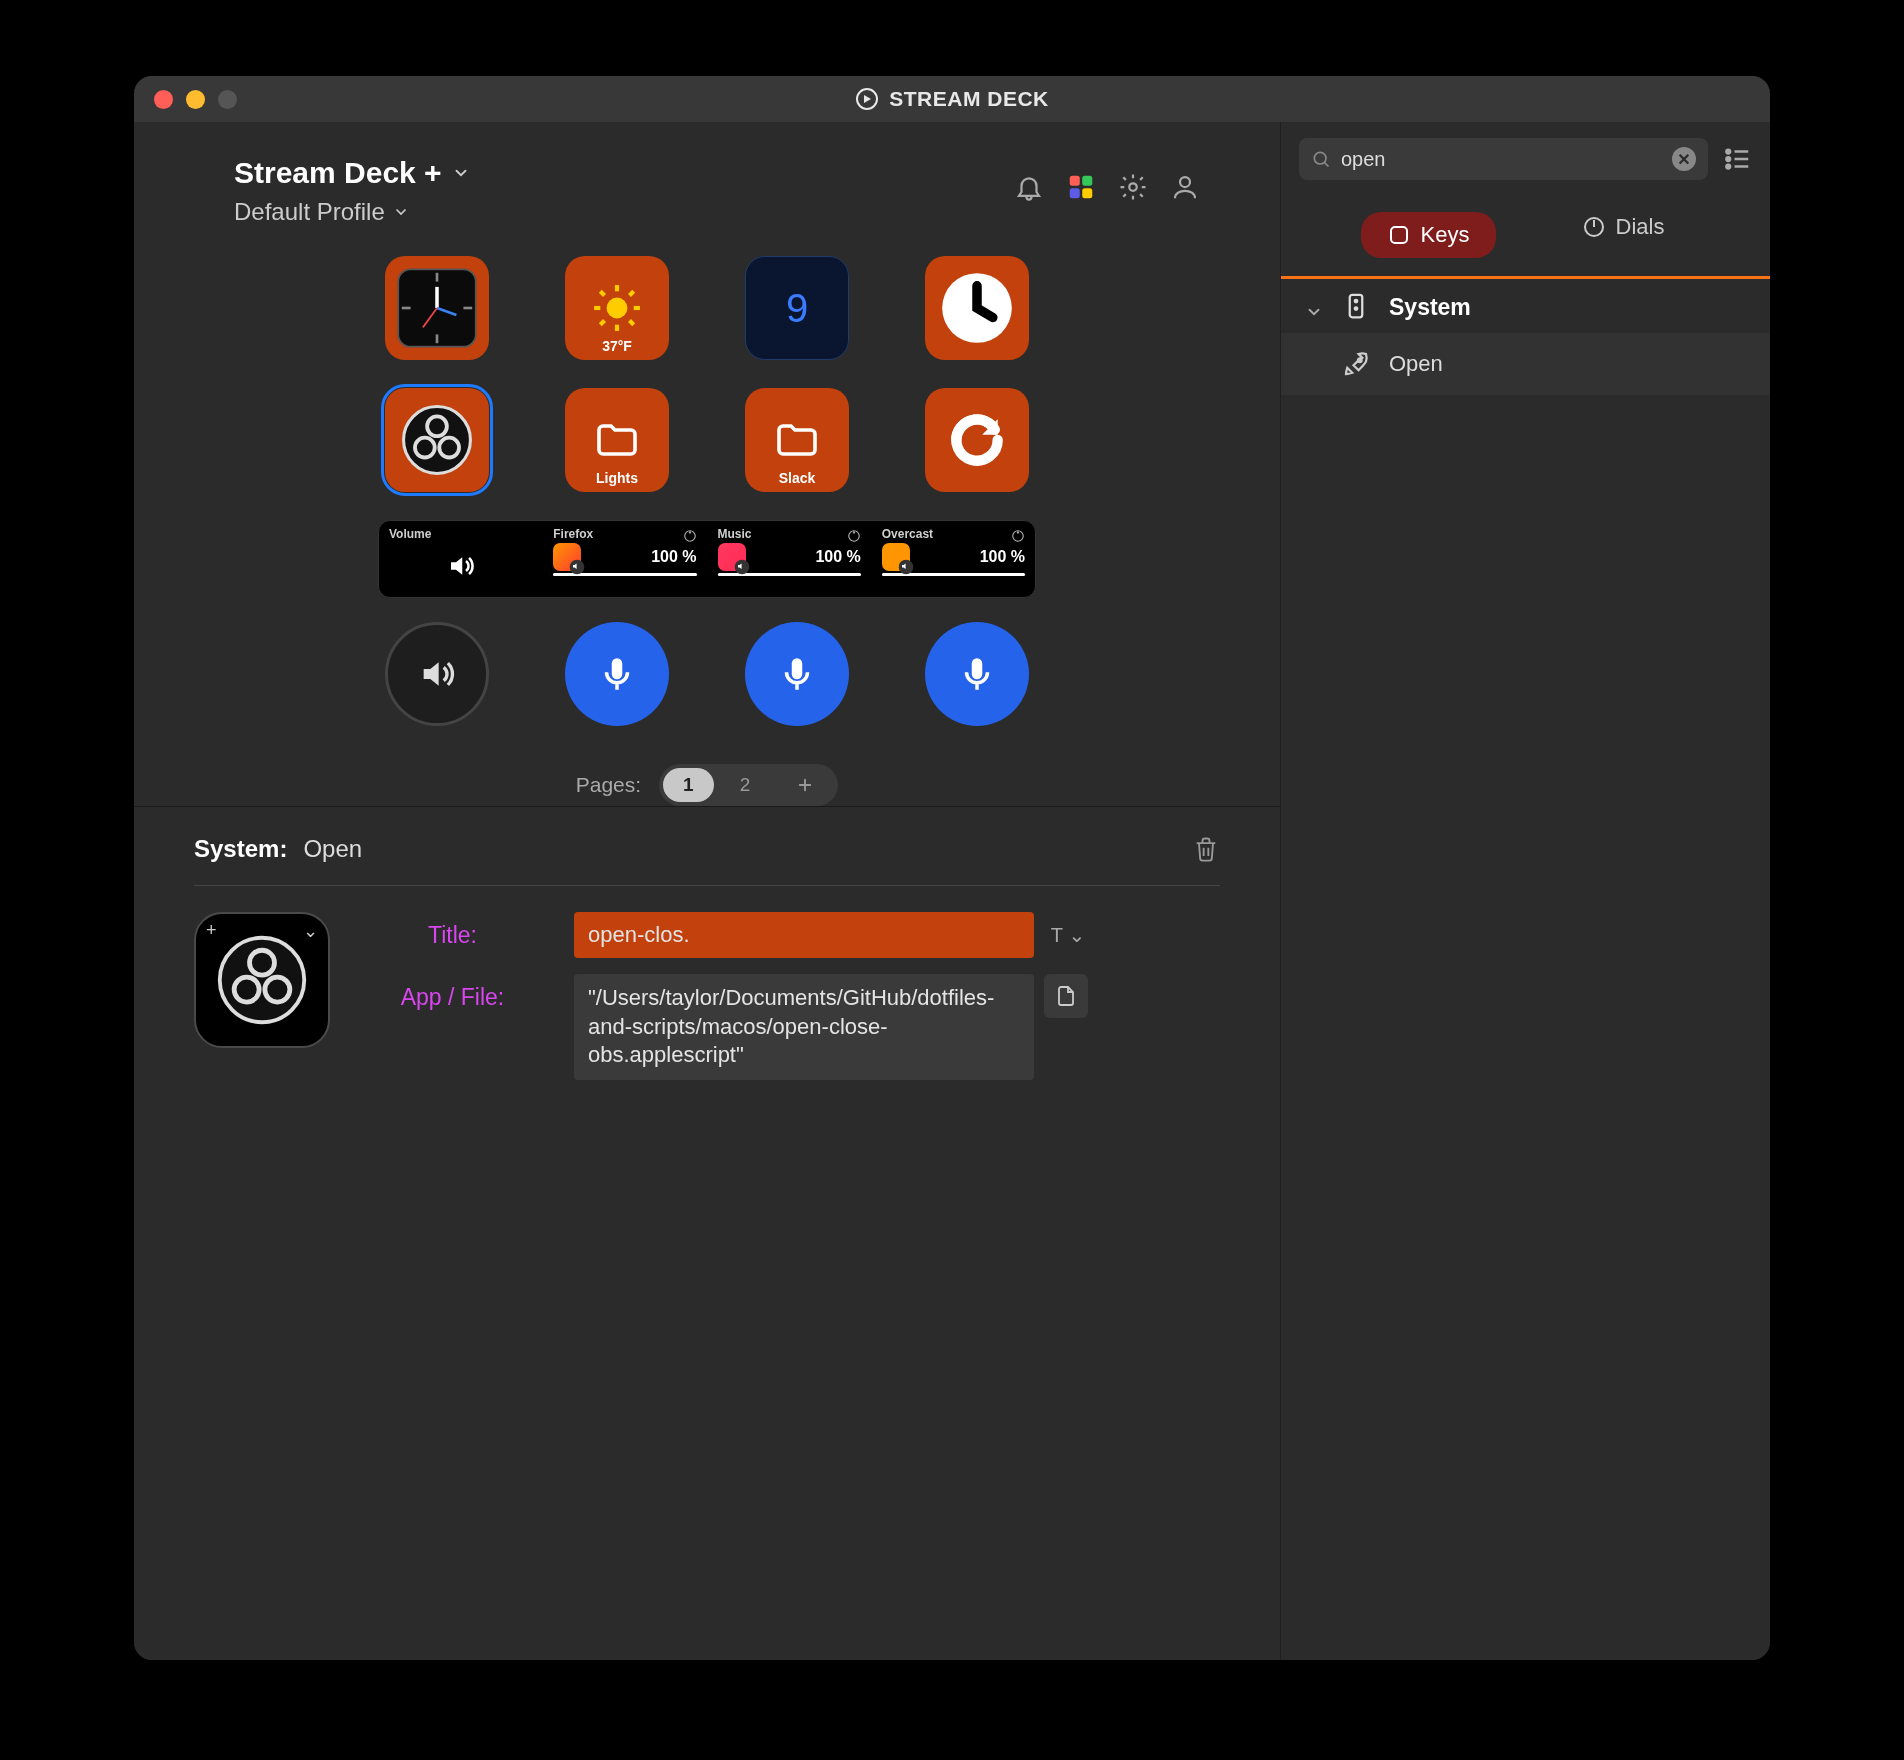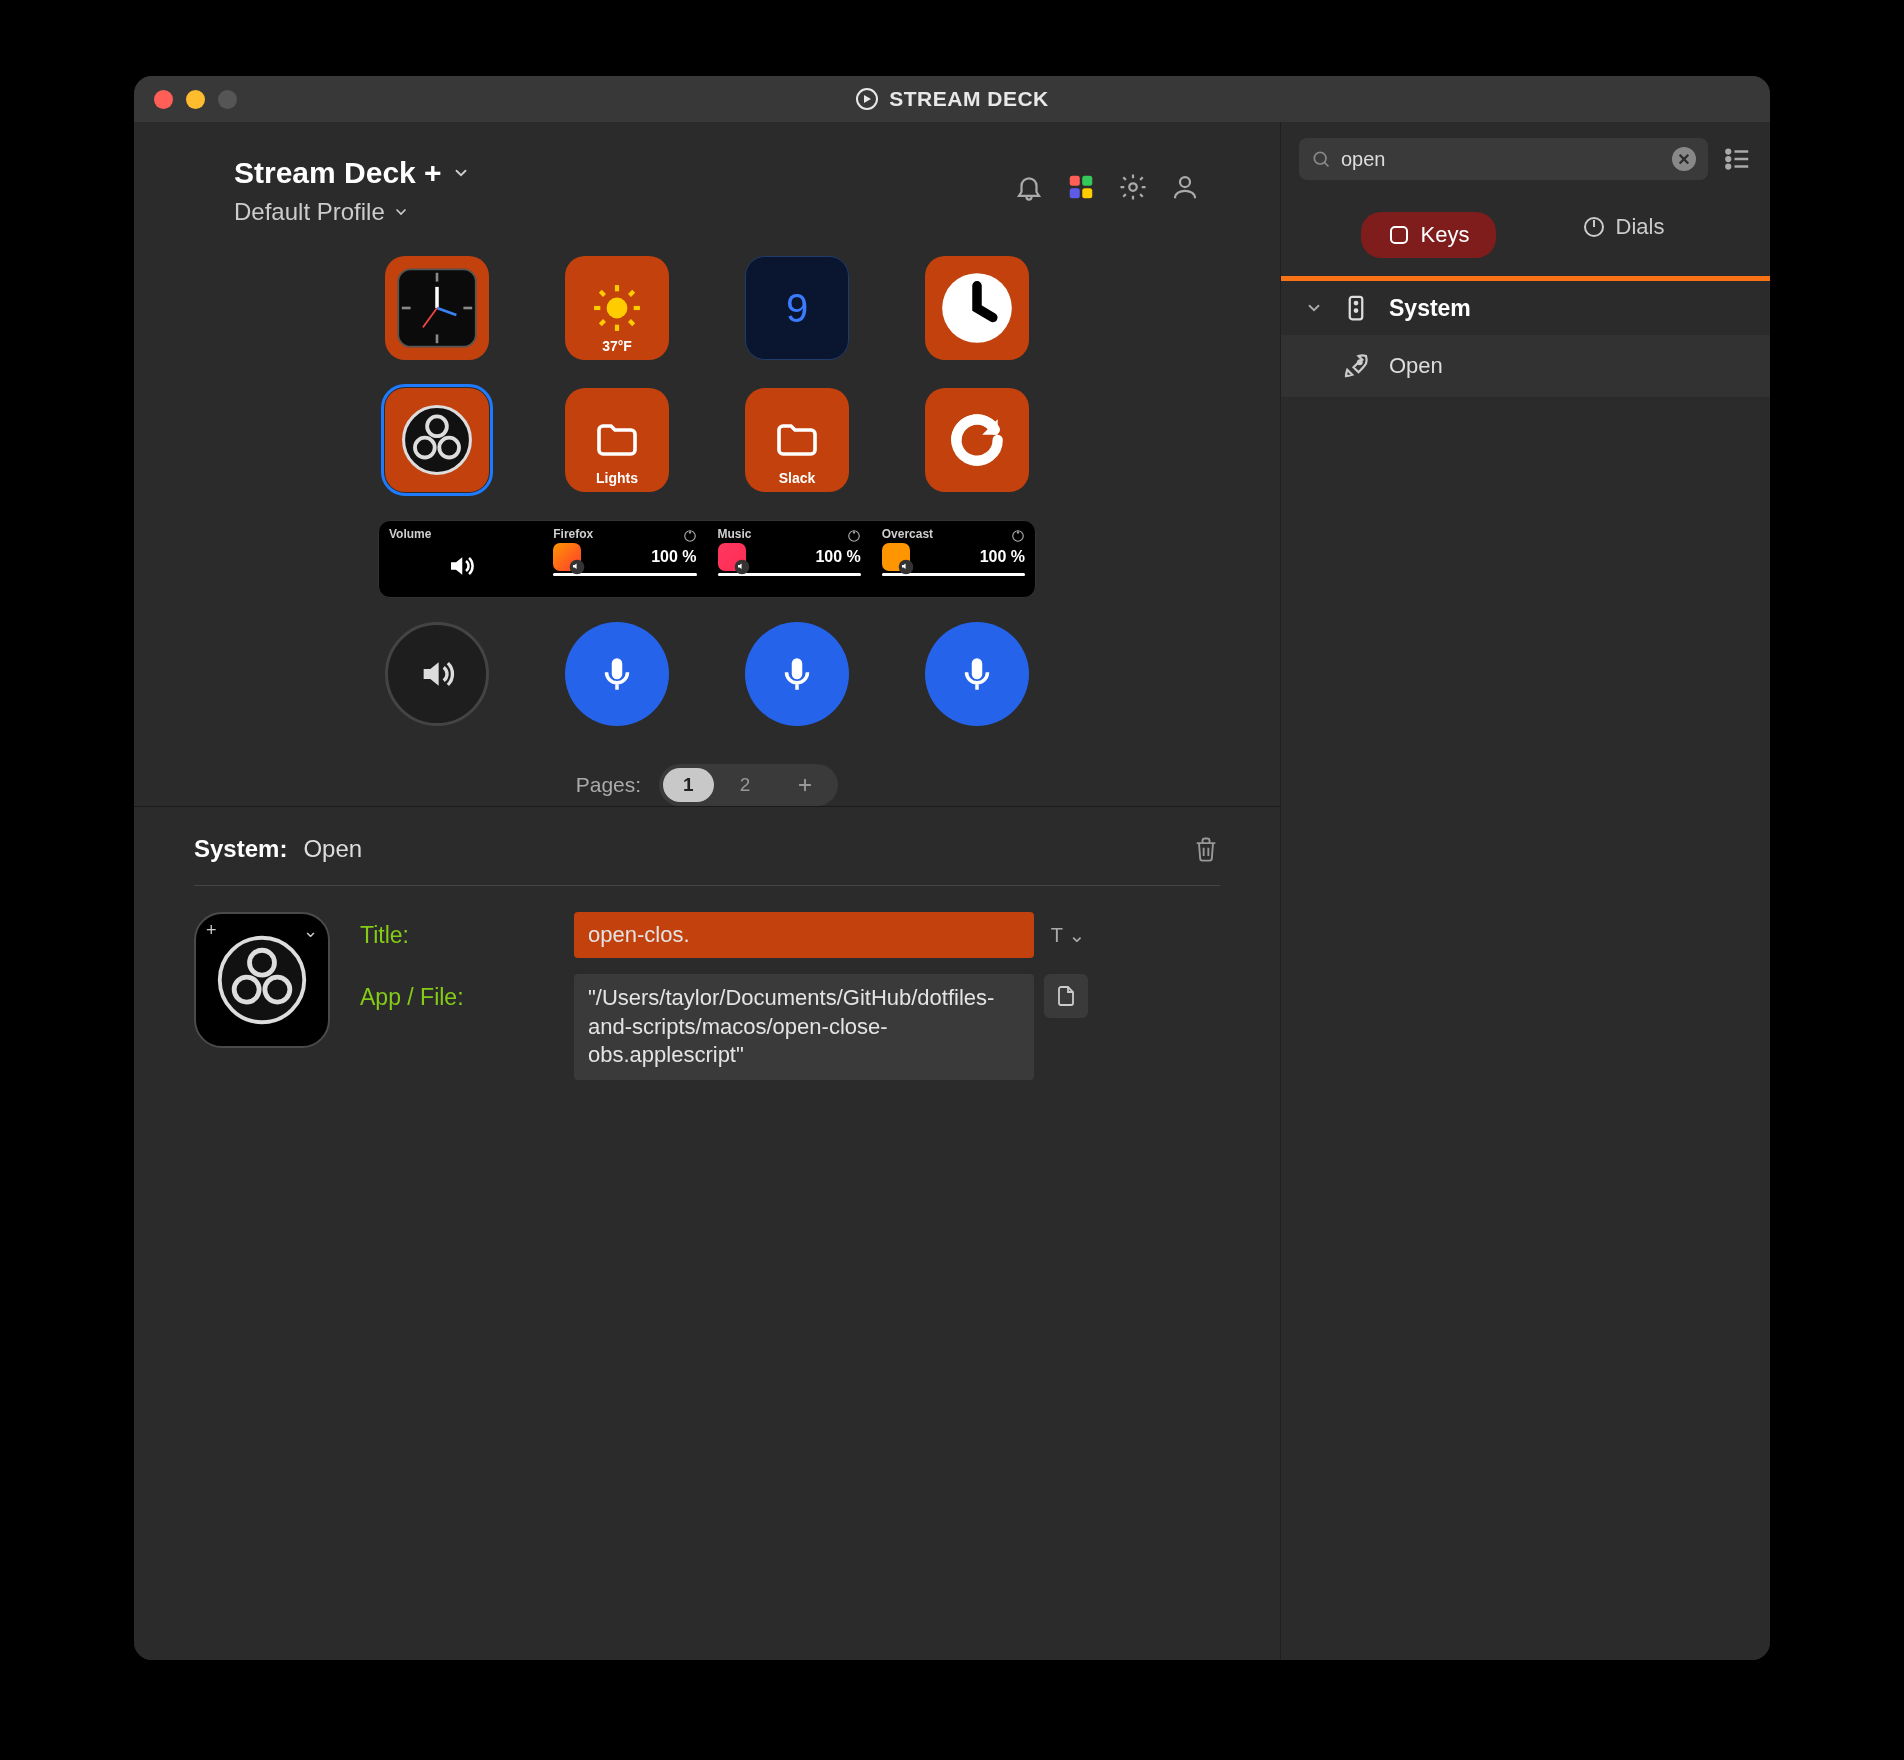--- a/index.html
+++ b/index.html
@@ -78,21 +78,21 @@
 .insp-head .cat { font-weight: 700; color: #fff; }
 .insp-head .name { margin-left: 16px; }
 .trash { margin-left: auto; width: 28px; height: 28px; color: #999; cursor: pointer; }
 .insp-divider { height: 1px; background: #444; margin: 22px 0 26px 0; }
 .insp-row { display: flex; align-items: flex-start; }
 .insp-thumb { width: 136px; height: 136px; border-radius: 28px; background: #000; position: relative; display: flex; align-items: center; justify-content: center; border: 2px solid #4a4a4a; }
 .thumb-chevron { position: absolute; top: 6px; right: 10px; color: #ccc; font-size: 18px; }
 .thumb-plus { position: absolute; top: 6px; left: 10px; color: #ccc; font-size: 18px; }
 .form { margin-left: 30px; flex: 1; }
 .form-row { display: flex; align-items: center; margin-bottom: 16px; }
-.form-label { width: 214px; text-align: left; color: #84cc16; font-size: 23px; padding-right: 29px; }
+.form-label { width: 214px; text-align: center; color: #d946ef; font-size: 23px; padding-right: 29px; }
 .form-input {
   flex: 1; background: #c2410c; color: #e4e4e4; border: none; border-radius: 4px;
   padding: 10px 14px; font-size: 22px; max-width: 460px;
 }
 .form-textarea {
   flex: 1; background: #3a3a3a; color: #e4e4e4; border: none; border-radius: 4px;
   padding: 10px 14px; font-size: 22px; max-width: 460px; line-height: 1.3; resize: none;
 }
 .form-trail { width: 48px; height: 40px; display: flex; align-items: center; justify-content: center; color: #aaa; font-size: 20px; margin-left: 10px; cursor: pointer; }
 .file-btn { width: 44px; height: 44px; background: #3a3a3a; border-radius: 6px; margin-left: 10px; display: flex; align-items: center; justify-content: center; cursor: pointer; }
@@ -103,21 +103,21 @@
 .search-icon { width: 20px; height: 20px; color: #888; }
 .search-input { flex: 1; background: transparent; border: none; color: #ddd; font-size: 20px; padding: 0 10px; outline: none; }
 .clear-btn { width: 24px; height: 24px; border-radius: 50%; background: #888; color: #2b2b2b; display: flex; align-items: center; justify-content: center; font-size: 16px; cursor: pointer; font-weight: 700; }
 .list-toggle { width: 30px; height: 30px; color: #aaa; cursor: pointer; }
 
 .seg-row { padding: 6px 18px 18px 18px; display: flex; gap: 60px; align-items: center; justify-content: center; }
 .seg { display: flex; align-items: center; gap: 10px; color: #ccc; font-size: 22px; padding: 10px 26px; border-radius: 20px; cursor: pointer; }
 .seg.active { background: #7f1d1d; color: #fff; margin-top: 16px; }
 
 .action-list { }
-.action-group { display: flex; align-items: center; gap: 18px; padding: 12px 24px; border-top: 5px solid #f97316; cursor: pointer; }
+.action-group { display: flex; align-items: flex-end; gap: 18px; padding: 12px 24px; border-top: 3px solid #f97316; cursor: pointer; }
 .action-group .chev { color: #aaa; }
 .action-group .grp-icon { width: 30px; height: 30px; }
 .action-group .grp-name { color: #fff; font-size: 23px; font-weight: 700; }
 .action-item { display: flex; align-items: center; gap: 18px; padding: 16px 24px 16px 60px; background: #323232; cursor: pointer; }
 .action-item .act-icon { width: 30px; height: 30px; }
 .action-item .act-name { color: #ddd; font-size: 22px; }
 
 svg { display: block; }
 .big-num { font-size: 40px; color: #3a7bff; font-weight: 400; }
 </style>

